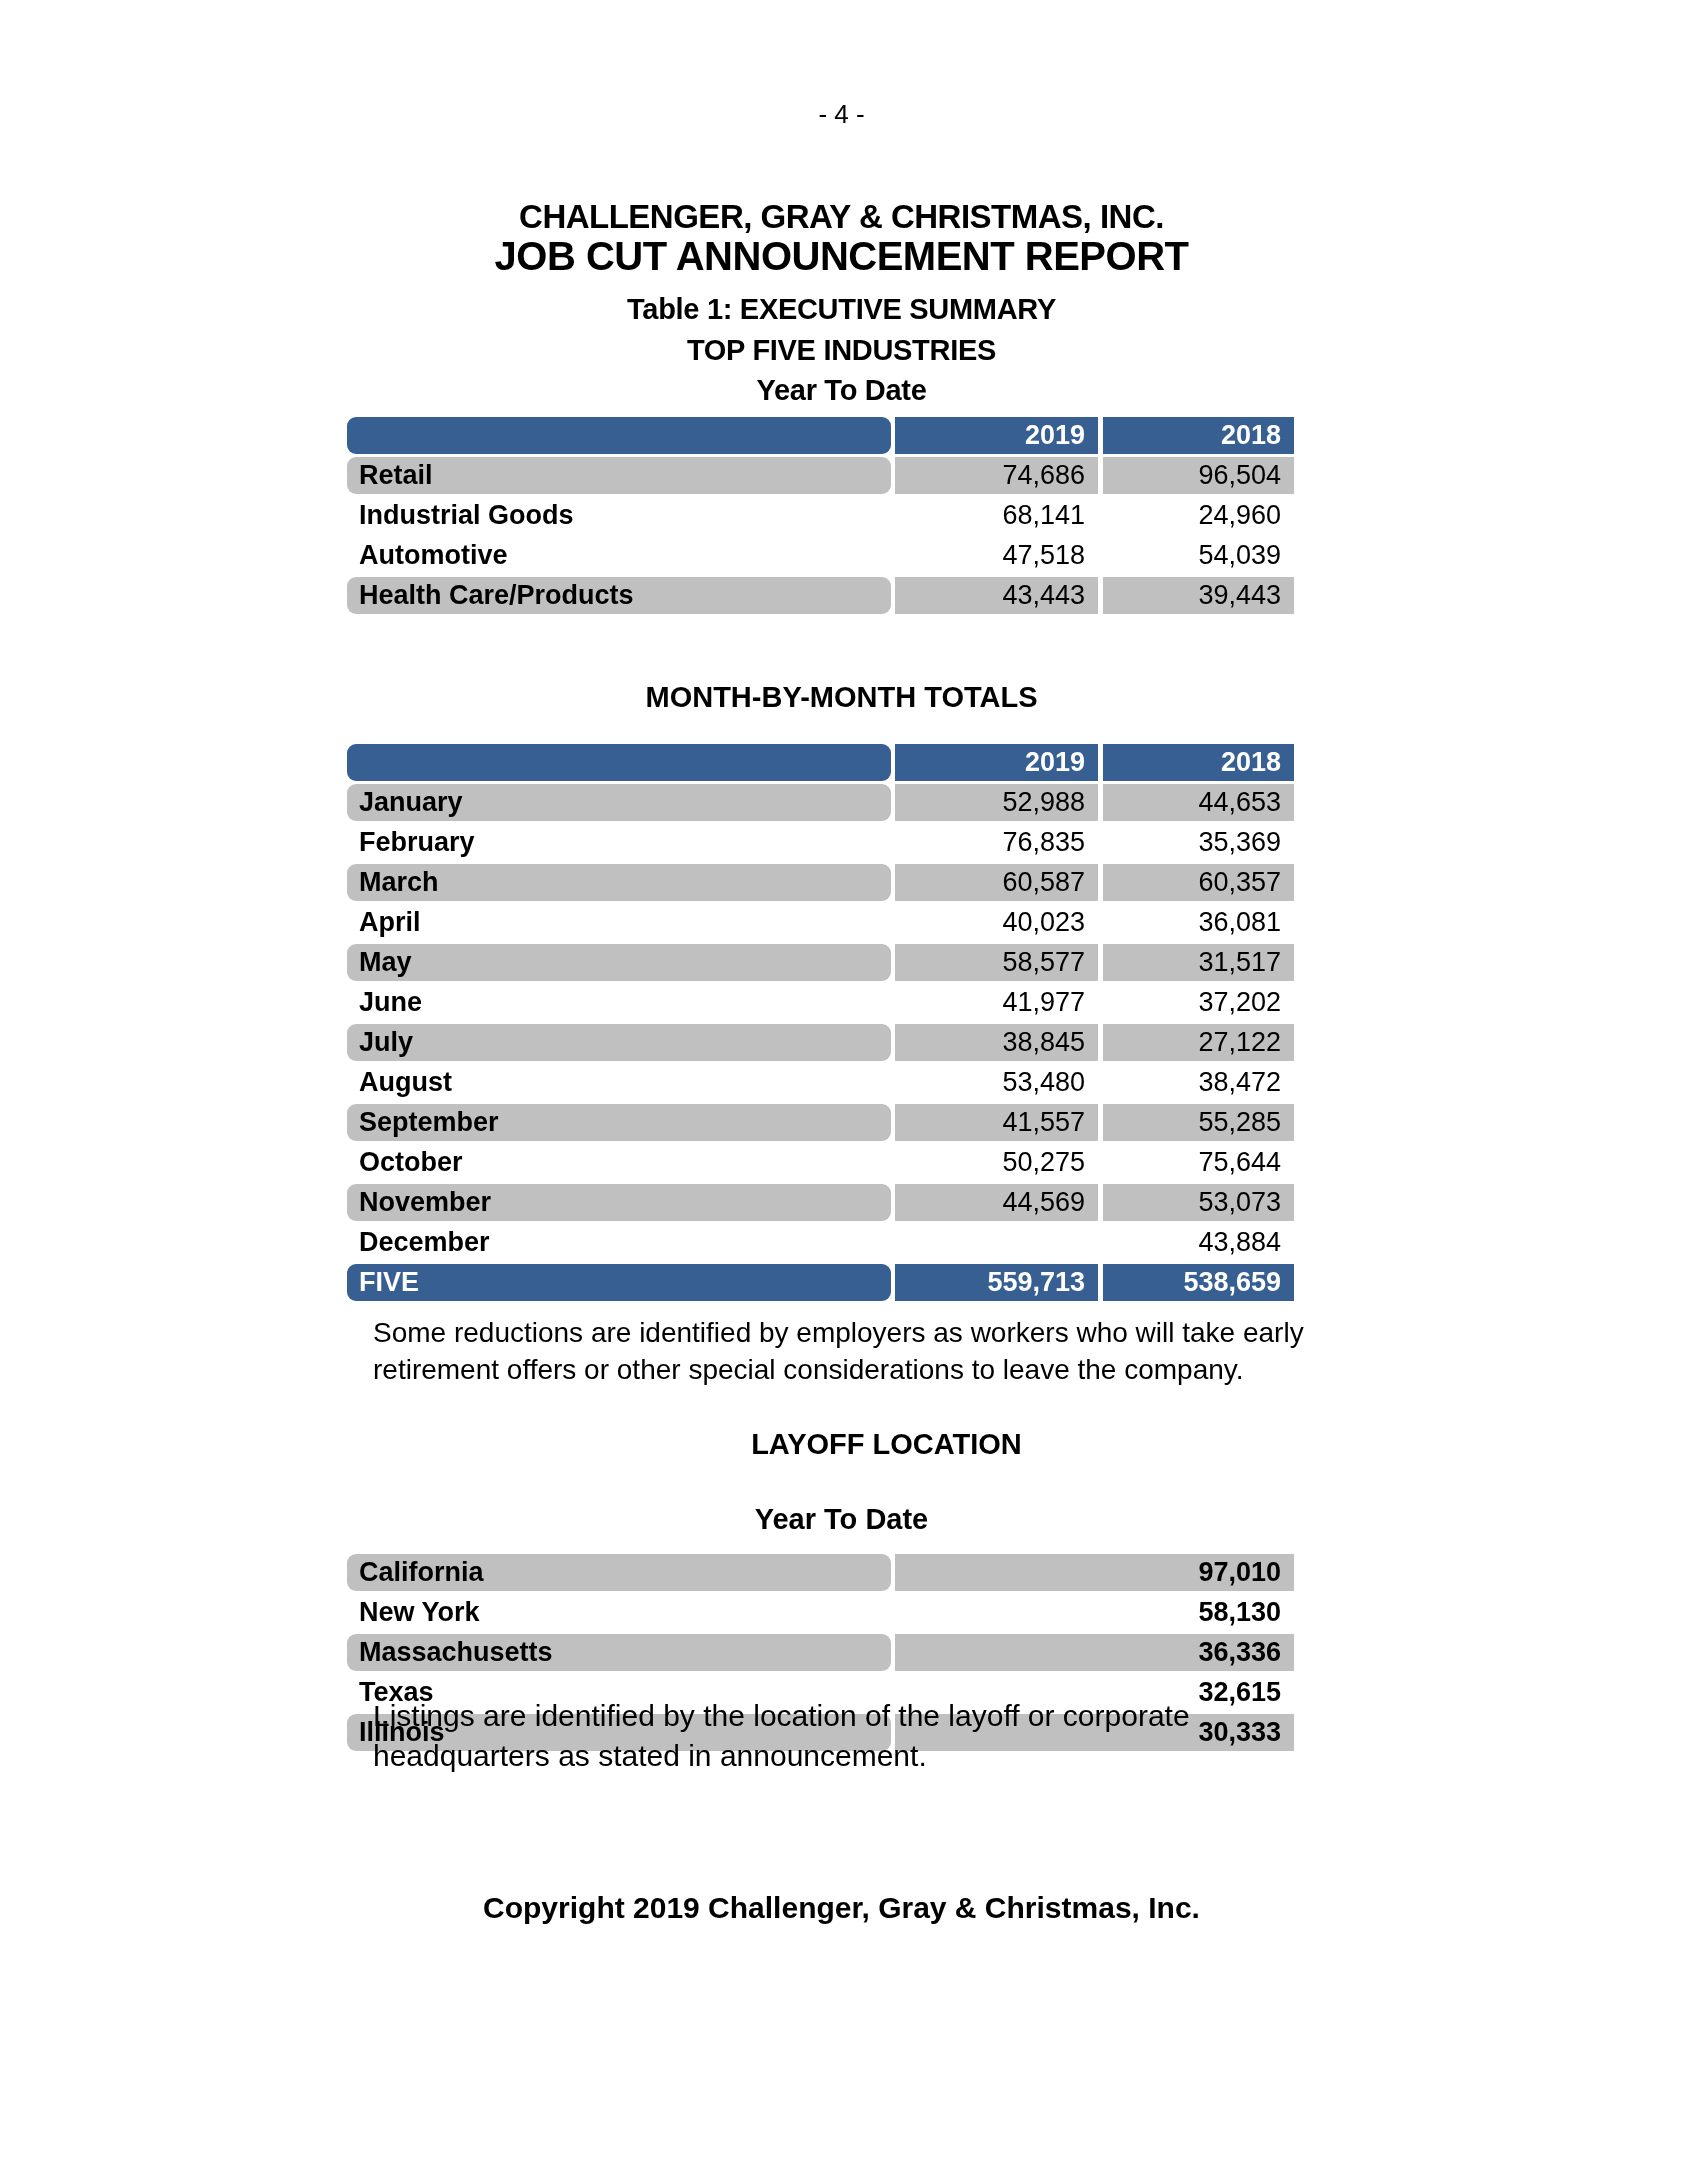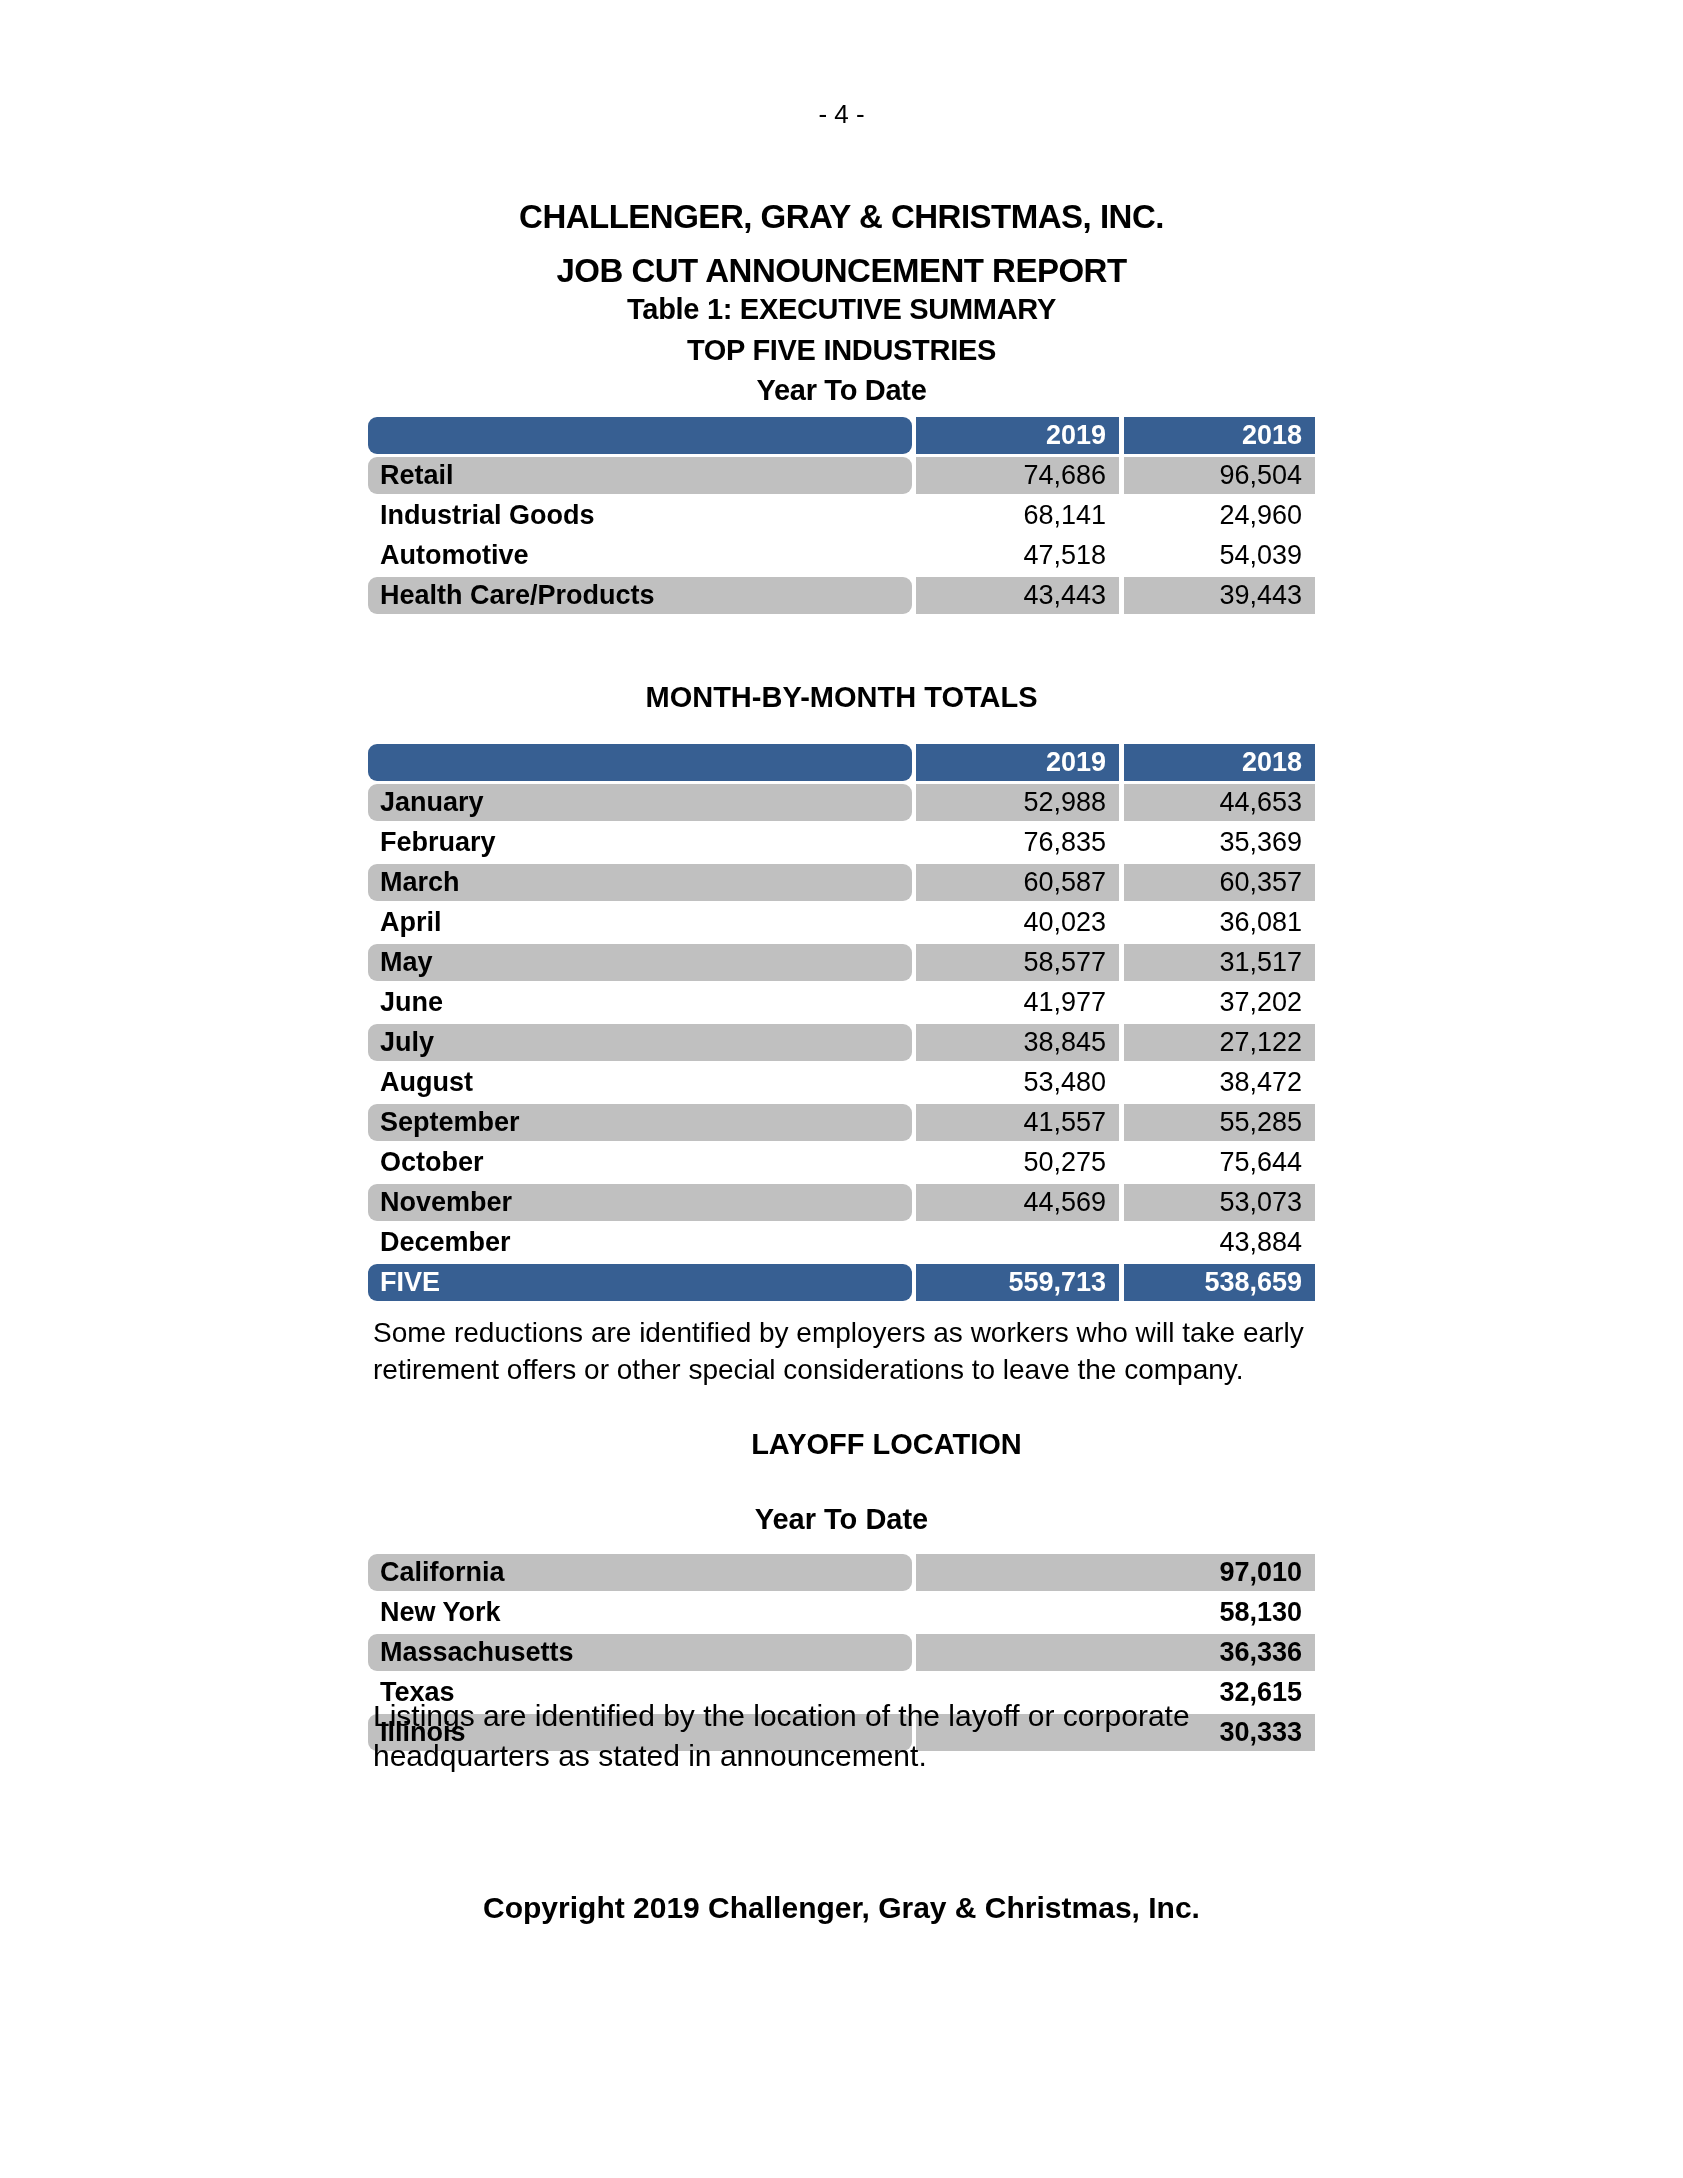--- a/index.html
+++ b/index.html
@@ -2,26 +2,26 @@
 <html><head>
 <meta charset="utf-8">
 <style>
   html, body { margin: 0; padding: 0; background: #ffffff; }
   body { width: 1683px; height: 2178px; position: relative; overflow: hidden;
          font-family: "Liberation Sans", sans-serif; color: #000; }
   .page-num { position: absolute; top: 99px; left: 0; width: 1683px; text-align: center;
               font-size: 26px; }
   .ctr { position: absolute; left: 0; width: 1683px; text-align: center; font-weight: bold; }
   .t1 { top: 198px; font-size: 33px; letter-spacing: -0.5px; }
-  .t2 { top: 252px; font-size: 33px; letter-spacing: -0.5px; }
+  .t2 { top: 234px; font-size: 40px; letter-spacing: -0.5px; }
   .t3 { top: 293px; font-size: 29px; letter-spacing: -0.3px; }
   .t4 { top: 334px; font-size: 29px; letter-spacing: -0.3px; }
   .t5 { top: 374px; font-size: 29px; letter-spacing: -0.3px; }
 
-  .tbl { position: absolute; left: 368px; width: 947px; }
+  .tbl { position: absolute; left: 347px; width: 947px; }
   .row { position: relative; height: 37px; margin-bottom: 3px; font-size: 27px; }
   .cell { position: absolute; top: 0; height: 37px; line-height: 37px; box-sizing: border-box; }
   .c1 { left: 0; width: 544px; padding-left: 12px; font-weight: bold; border-radius: 9px; }
   .c2 { left: 548px; width: 203px; text-align: right; padding-right: 13px; }
   .c3 { left: 756px; width: 191px; text-align: right; padding-right: 13px; }
   .cwide { left: 548px; width: 399px; text-align: right; padding-right: 13px; font-weight: bold; }
   .hdr .cell { background: #375f92; color: #fff; font-weight: bold; }
   .gray .cell { background: #c0c0c0; }
   .white .cell { background: #ffffff; }
   .tot .cell { background: #375f92; color: #fff; font-weight: bold; }

